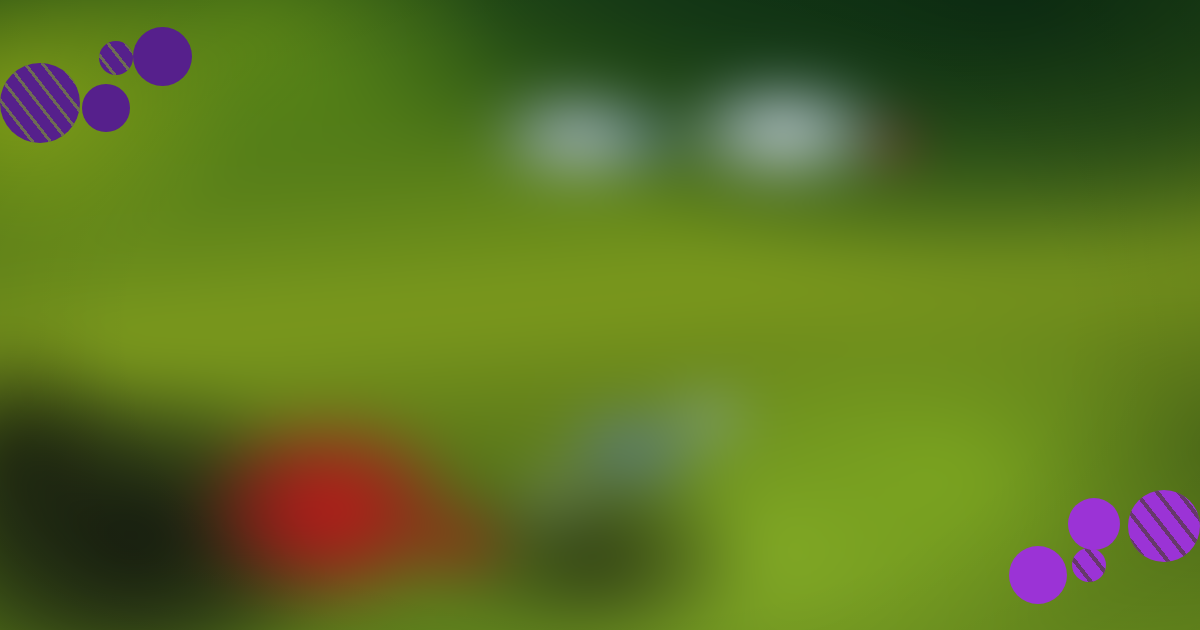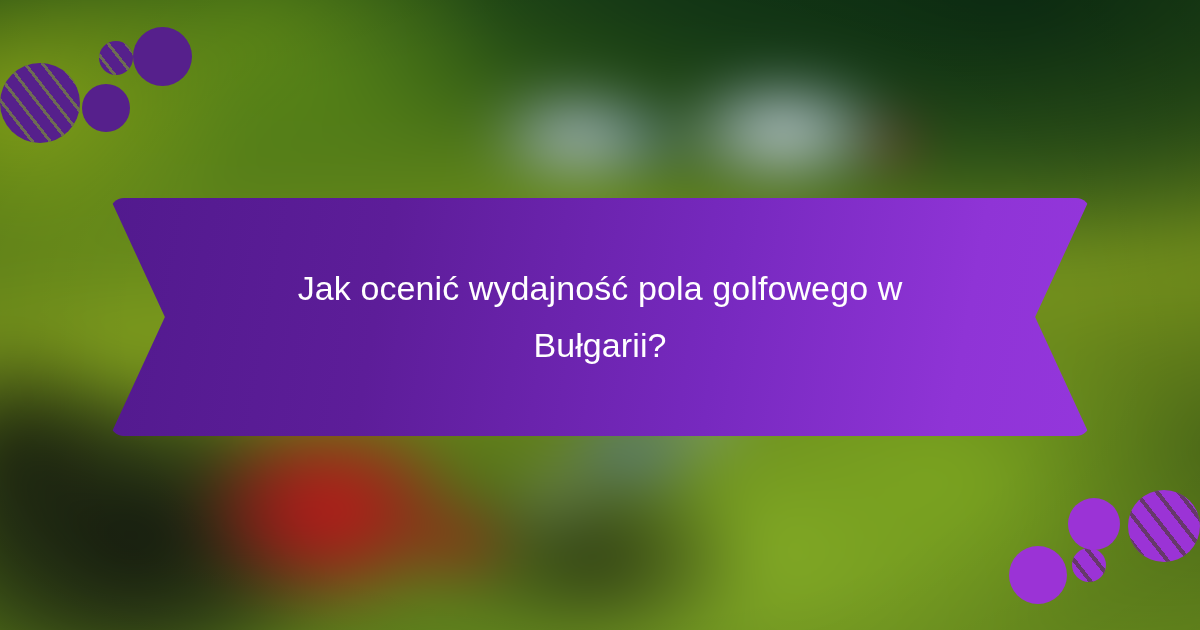--- a/index.html
+++ b/index.html
@@ -129,17 +129,14 @@
       <div class="deco" style="left: 133px; top: 27px; width: 59px; height: 59px; background: rgb(86, 32, 140);"></div>
       <div class="deco" style="left: 82px; top: 84px; width: 48px; height: 48px; background: rgb(86, 32, 140);"></div>
     </div>
   <div id="deco-bottom-right">
       <div class="deco striped bright" style="left: 1128px; top: 490px; width: 72px; height: 72px; background: rgb(155, 51, 214);"></div>
       <div class="deco striped bright" style="left: 1072px; top: 548px; width: 34px; height: 34px; background: rgb(155, 51, 214);"></div>
       <div class="deco bright" style="left: 1068px; top: 498px; width: 52px; height: 52px; background: rgb(155, 51, 214);"></div>
       <div class="deco bright" style="left: 1009px; top: 546px; width: 58px; height: 58px; background: rgb(155, 51, 214);"></div>
     </div>
 
-  <div id="banner">
-    <div id="banner-title">Jak ocenić wydajność pola golfowego w Bułgarii?</div>
-  </div>
 
 </div>
 
 </body></html>

